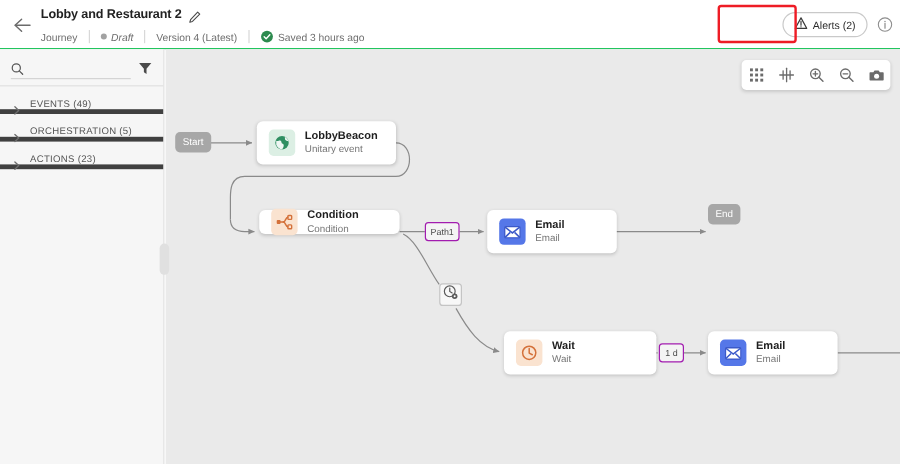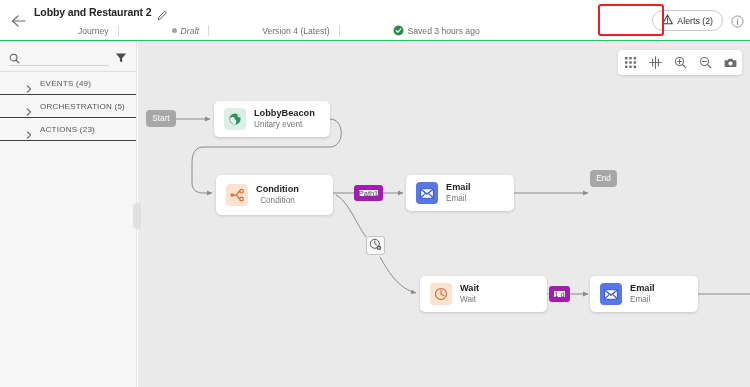--- a/index.html
+++ b/index.html
@@ -33,21 +33,21 @@
     letter-spacing: -0.1px; white-space: nowrap;
   }
   .pencil-icon { width: 11px; height: 11px; cursor: pointer; display:block; }
 
   .meta-row {
     display: flex; align-items: center; gap: 0px;
     margin-top: 5px; height: 13px;
   }
   .meta-item {
     font-size: 8.6px; color: #6e6e6e; white-space: nowrap;
-    padding: 0 9px; display: flex; align-items: center; gap: 4px; margin-left: 44px;
+    padding: 0 9px; display: flex; align-items: center; gap: 4px;
   }
   .meta-item:first-child { padding-left: 0; }
   .meta-sep { width: 1px; height: 11px; background: #d8d8d8; }
   .status-dot {
     width: 5px; height: 5px; border-radius: 50%;
     background: #a2a2a2; display: inline-block;
   }
   .italic { font-style: italic; }
   .check-badge { width: 11px; height: 11px; display: block; }
 
@@ -104,23 +104,23 @@
   }
   .search-input-wrap input {
     border: none; outline: none; background: transparent;
     font-size: 8.6px; color: #3a3a3a; width: 100%;
     font-family: "Liberation Sans", sans-serif;
   }
   .search-icon { width: 11px; height: 11px; display:block; flex:none; }
   .filter-icon { width: 12px; height: 12px; display:block; cursor:pointer; flex:none; }
 
   .tree-item {
-    height: 23px; display: flex; align-items: center; gap: 7px;
-    padding-left: 25px; cursor: pointer;
-    border-bottom: 1px solid #404040;
+    height: 23px; display: flex; align-items: flex-end; gap: 7px;
+    padding-left: 10px; cursor: pointer;
+    border-bottom: 4px solid #404040;
   }
   .tree-label {
     font-size: 8px; color: #555555; letter-spacing: 0.25px;
     white-space: nowrap;
   }
   .chevron { width: 8px; height: 8px; display:block; flex:none; }
 
   
   .splitter-handle {
     position: absolute; left: 133px; top: 203px;
@@ -174,21 +174,21 @@
   
   .pill {
     position: absolute; background: #a7a7a7; color: #ffffff;
     border-radius: 4px; font-size: 8.2px;
     display: flex; align-items: center; justify-content: center;
     z-index: 10; cursor: pointer;
   }
 
   
   .edge-label {
-    position: absolute; background: #f4f4f4; border: 5px solid #a21caf;
+    position: absolute; background: #f4f4f4; border: 1px solid #a21caf;
     border-radius: 3px; font-size: 7.4px; color: #4a4a4a;
     display: flex; align-items: center; justify-content: center;
     z-index: 11; cursor: pointer; white-space: nowrap;
   }
   .edge-badge {
     position: absolute; background: #f7f7f7; border: 1px solid #c4c4c4;
     border-radius: 3px; z-index: 11; cursor: pointer;
     display: flex; align-items: center; justify-content: center;
   }
 </style>
@@ -409,21 +409,21 @@
                    C5 12.4 3 10.8 2.2 8.6 Z" fill="#ffffff" opacity="0.92"></path>
           <path d="M9.2 1.9 C10.6 2.6 11.7 3.9 12.2 5.3 C11.2 5.8 10.1 5.2 9.6 4.3 C9.2 3.6 9.8 2.6 9.2 1.9 Z" fill="#ffffff" opacity="0.92"></path>
         </svg>
       </span>
       <span class="node-text">
         <span class="node-title">LobbyBeacon</span>
         <span class="node-sub">Unitary event</span>
       </span>
     </div>
 
-    <div class="node" style="left:78px; top:134px; width:117px; height:40px;text-align:center;">
+    <div class="node" style="left:78px; top:134px; width:117px; height:20px;">
       <span class="node-icon" style="background:#fae3d0;">
         <svg width="14" height="14" viewBox="0 0 14 14">
           <g stroke="#d4713a" stroke-width="1.25" fill="none" stroke-linecap="round" stroke-linejoin="round">
             <path d="M1.9 7 H6.2"></path>
             <path d="M6.2 7 C8 7 8 3.1 9.8 3.1"></path>
             <path d="M6.2 7 C8 7 8 10.9 9.8 10.9"></path>
           </g>
           <rect x="0.6" y="5.4" width="3.2" height="3.2" rx="0.7" fill="#d4713a"></rect>
           <rect x="9.9" y="1.6" width="3.2" height="3.2" rx="0.7" fill="none" stroke="#d4713a" stroke-width="1.2"></rect>
           <rect x="9.9" y="9.4" width="3.2" height="3.2" rx="0.7" fill="none" stroke="#d4713a" stroke-width="1.2"></rect>

